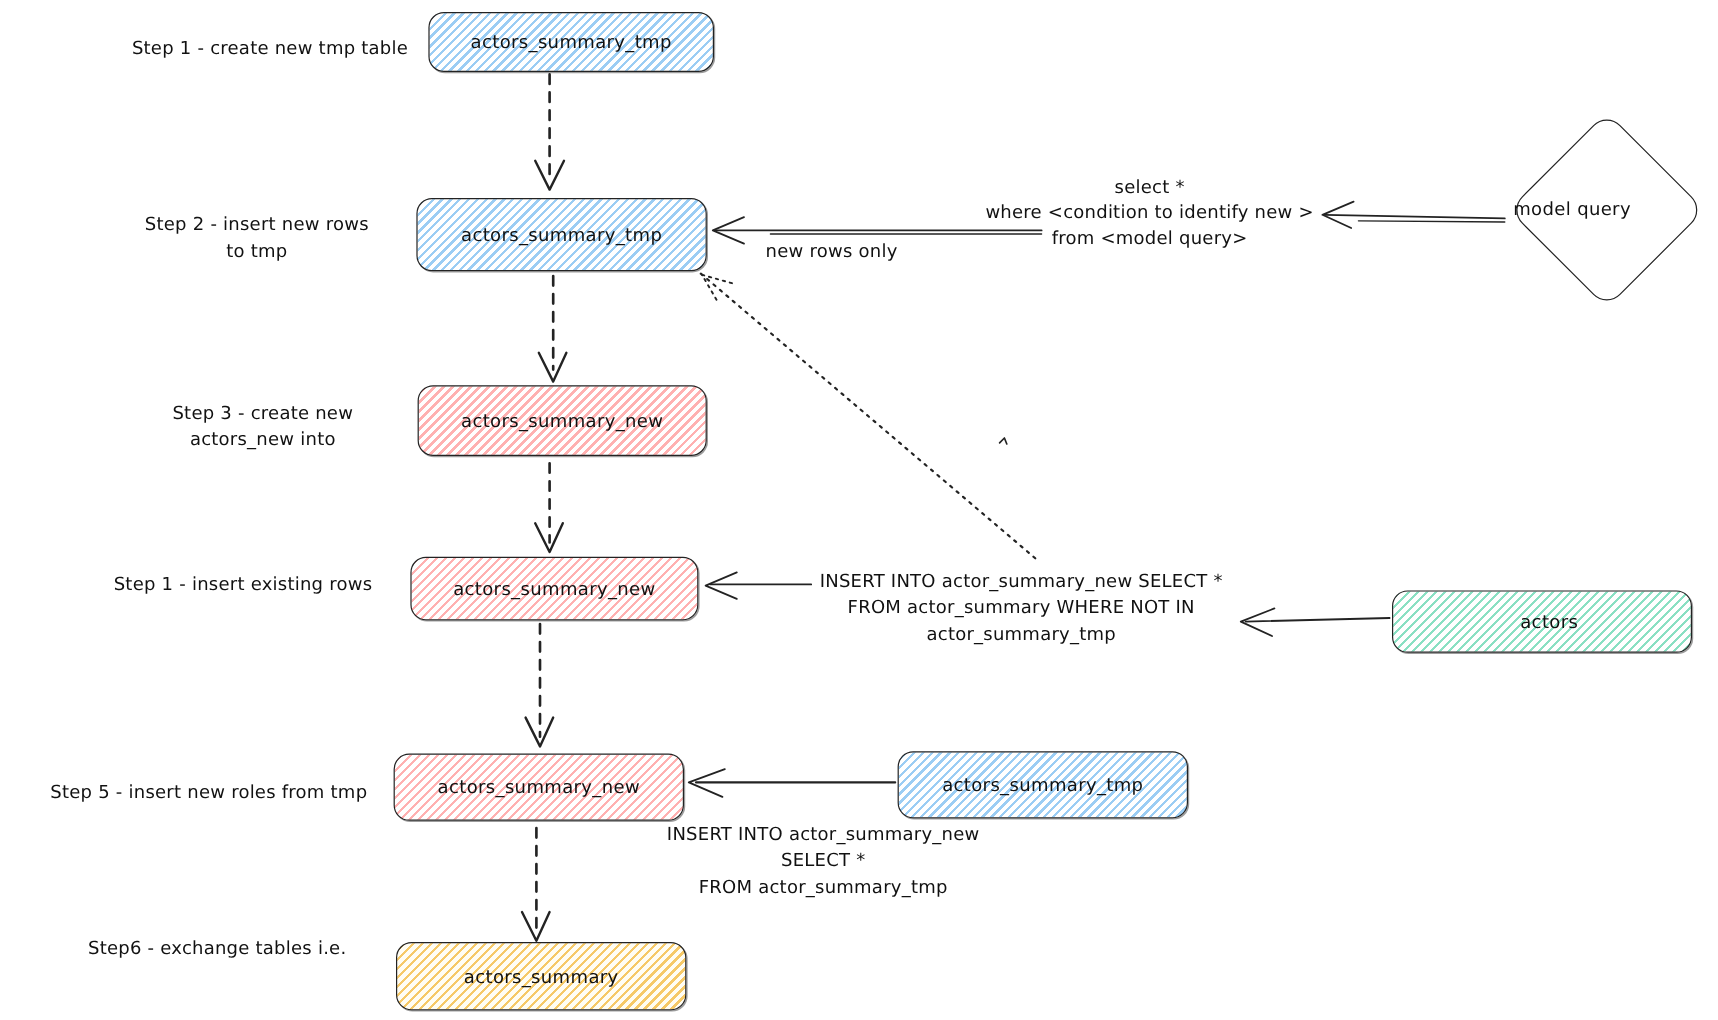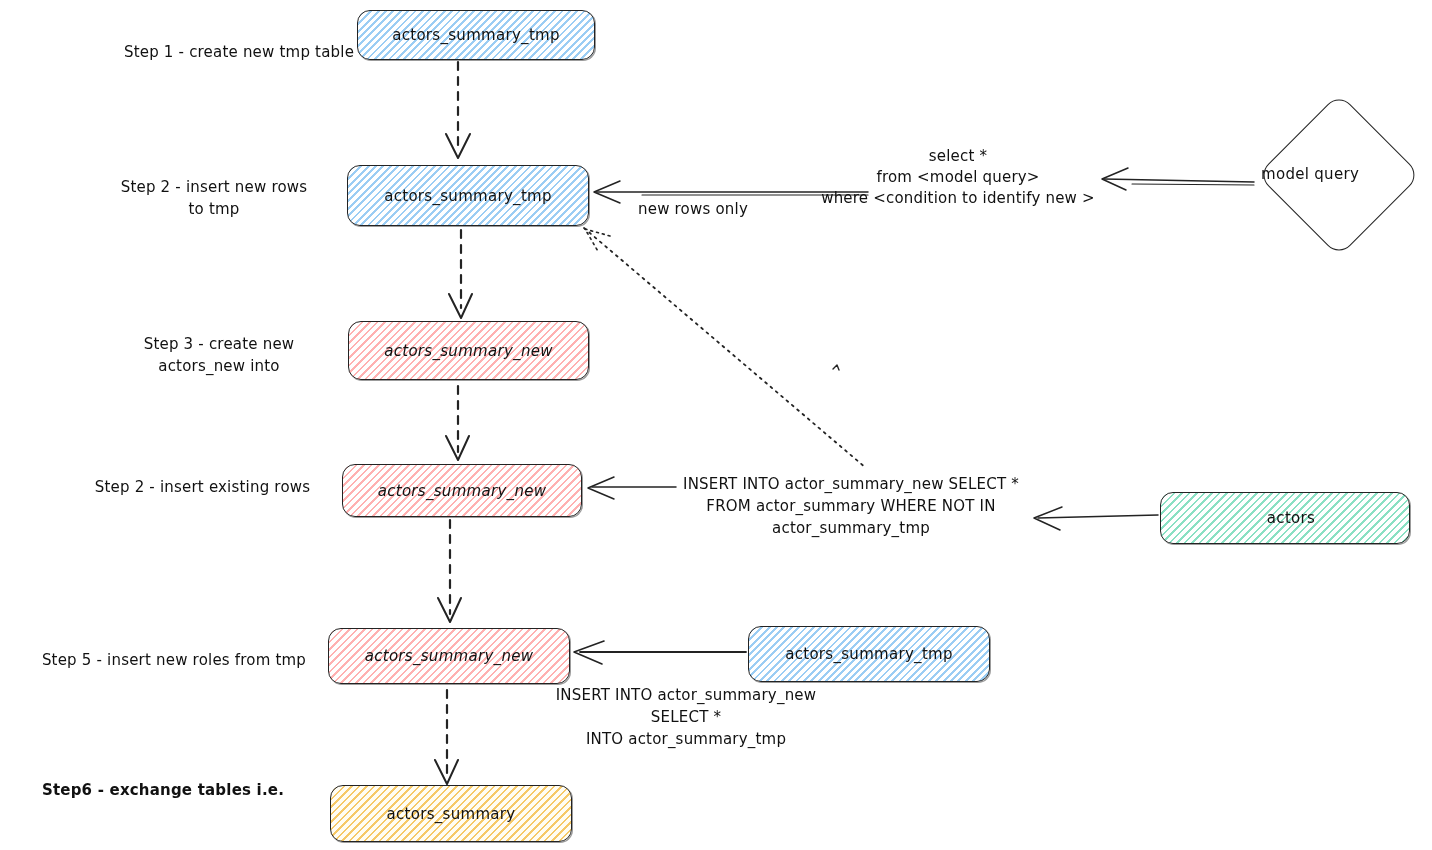--- a/index.html
+++ b/index.html
@@ -7,21 +7,21 @@
     position:relative;width:1432px;height:850px;background:#ffffff;overflow:hidden;
     font-family:"DejaVu Sans", sans-serif;color:#111;
   }
   .box{
     position:absolute;border:1.7px solid #232323;border-radius:13px;
     display:flex;align-items:center;justify-content:center;
     font-size:15px;letter-spacing:.3px;white-space:nowrap;
     box-shadow:1px 1px 0 rgba(35,35,35,.45);
   }
   .hatch-blue{background:repeating-linear-gradient(135deg,#ffffff 0 3.2px,#9bcdf4 3.2px 5.2px);}
-  .hatch-red{background:repeating-linear-gradient(135deg,#ffffff 0 3.4px,#ffb1b1 3.4px 5.3px);font-style:italic;}
+  .hatch-red{background:repeating-linear-gradient(135deg,#ffffff 0 3.4px,#ffb1b1 3.4px 5.3px);}
   .hatch-teal{background:repeating-linear-gradient(135deg,#ffffff 0 3.4px,#8ae0c3 3.4px 5.3px);}
   .hatch-yellow{background:repeating-linear-gradient(135deg,#fffdf4 0 3.4px,#f6c968 3.4px 5.3px);}
   .note{position:absolute;text-align:center;font-size:15px;line-height:22px;letter-spacing:.2px;}
   .note span{display:block;}
   .diamond{
     position:absolute;left:1281px;top:117px;width:114px;height:114px;
     background:#ffffff;border:1.7px solid #232323;border-radius:16px;transform:rotate(45deg);
   }
   .diamond-label{
     position:absolute;left:1261px;top:117px;width:154px;height:114px;
@@ -65,38 +65,38 @@
       <path d="M746 652 H580" stroke-width="1.8"></path>
       <path d="M604 641 L574 652 L602 664" stroke-width="1.6"></path>
 
       <path d="M584 228 L866 468" stroke-width="1.8" stroke-dasharray="2 5"></path>
       <path d="M610 236 L585 229 L599 253" stroke-width="1.6" stroke-dasharray="2 4"></path>
 
       <path d="M833 369 l4 -4 l2 5" stroke-width="1.4"></path>
     </g>
   </svg>
 
-  <div class="note" style="left:114px;top:29px;width:250px;margin-top:12px;">
+  <div class="note" style="left:100px;top:29px;width:250px;">
     <span>Step 1 - create new tmp table</span>
   </div>
   <div class="note" style="left:108px;top:176px;width:212px;">
     <span>Step 2 - insert new rows</span>
     <span>to tmp</span>
   </div>
   <div class="note" style="left:128px;top:333px;width:182px;">
     <span>Step 3 - create new</span>
     <span>actors_new into</span>
   </div>
   <div class="note" style="left:85px;top:476px;width:235px;">
-    <span>Step 2 - insert existing rows</span>
+    <span>Step 1 - insert existing rows</span>
   </div>
   <div class="note" style="left:33px;top:649px;width:282px;">
     <span>Step 5 - insert new roles from tmp</span>
   </div>
-  <div class="note" style="left:5px;top:779px;width:316px;font-weight:bold;">
+  <div class="note" style="left:23px;top:779px;width:316px;">
     <span>Step6 - exchange tables i.e.</span>
   </div>
 
   <div class="box hatch-blue" style="left:357px;top:10px;width:236px;height:48px;">
     <span>actors_summary_tmp</span>
   </div>
   <div class="box hatch-blue" style="left:347px;top:165px;width:240px;height:59px;">
     <span>actors_summary_tmp</span>
   </div>
   <div class="box hatch-red" style="left:348px;top:321px;width:239px;height:57px;">
@@ -118,30 +118,30 @@
     <span>actors_summary</span>
   </div>
 
   <div class="diamond"></div>
   <div class="diamond-label">
     <span>model query</span>
   </div>
 
   <div class="note" style="left:790px;top:146px;width:336px;line-height:21px;">
     <span>select *</span>
+    <span>where &lt;condition to identify new &gt;</span>
     <span>from &lt;model query&gt;</span>
-    <span>where &lt;condition to identify new &gt;</span>
   </div>
   <div class="note" style="left:628px;top:198px;width:130px;">
     <span>new rows only</span>
   </div>
   <div class="note" style="left:675px;top:473px;width:352px;">
     <span>INSERT INTO actor_summary_new SELECT *</span>
     <span>FROM actor_summary WHERE NOT IN</span>
     <span>actor_summary_tmp</span>
   </div>
   <div class="note" style="left:540px;top:684px;width:292px;">
     <span>INSERT INTO actor_summary_new</span>
     <span>SELECT *</span>
-    <span>INTO actor_summary_tmp</span>
+    <span>FROM actor_summary_tmp</span>
   </div>
 
 </div>
 
 </body></html>

